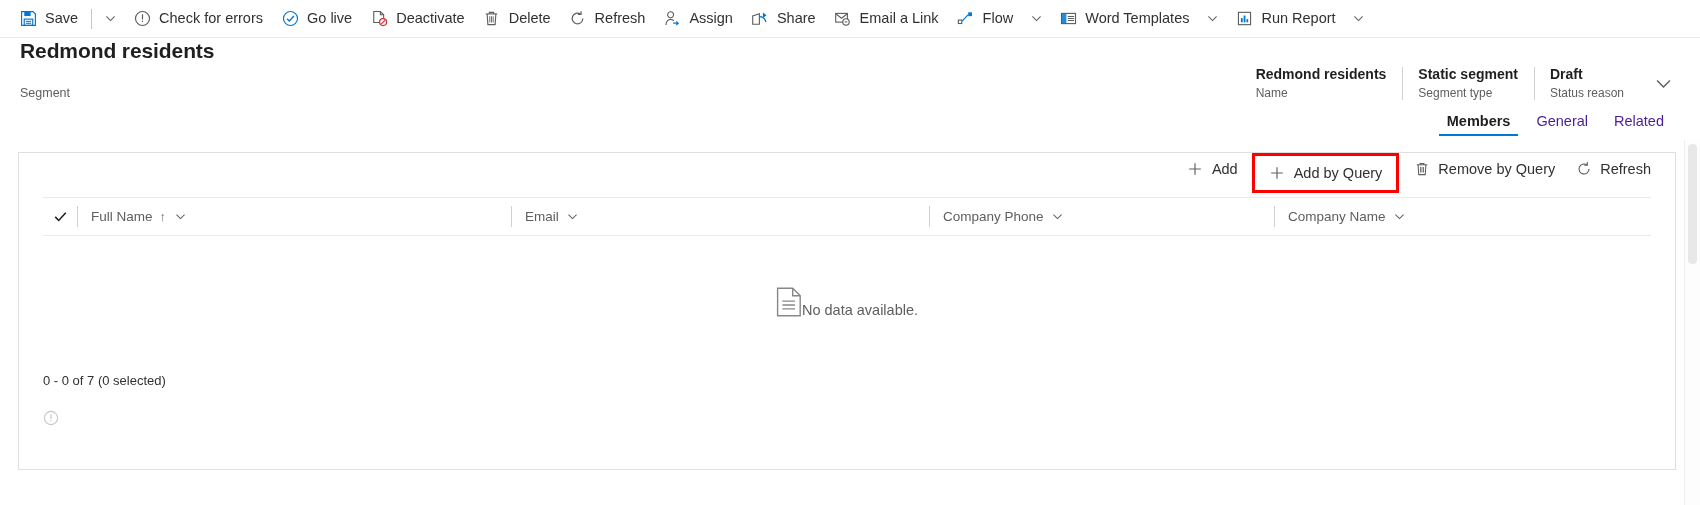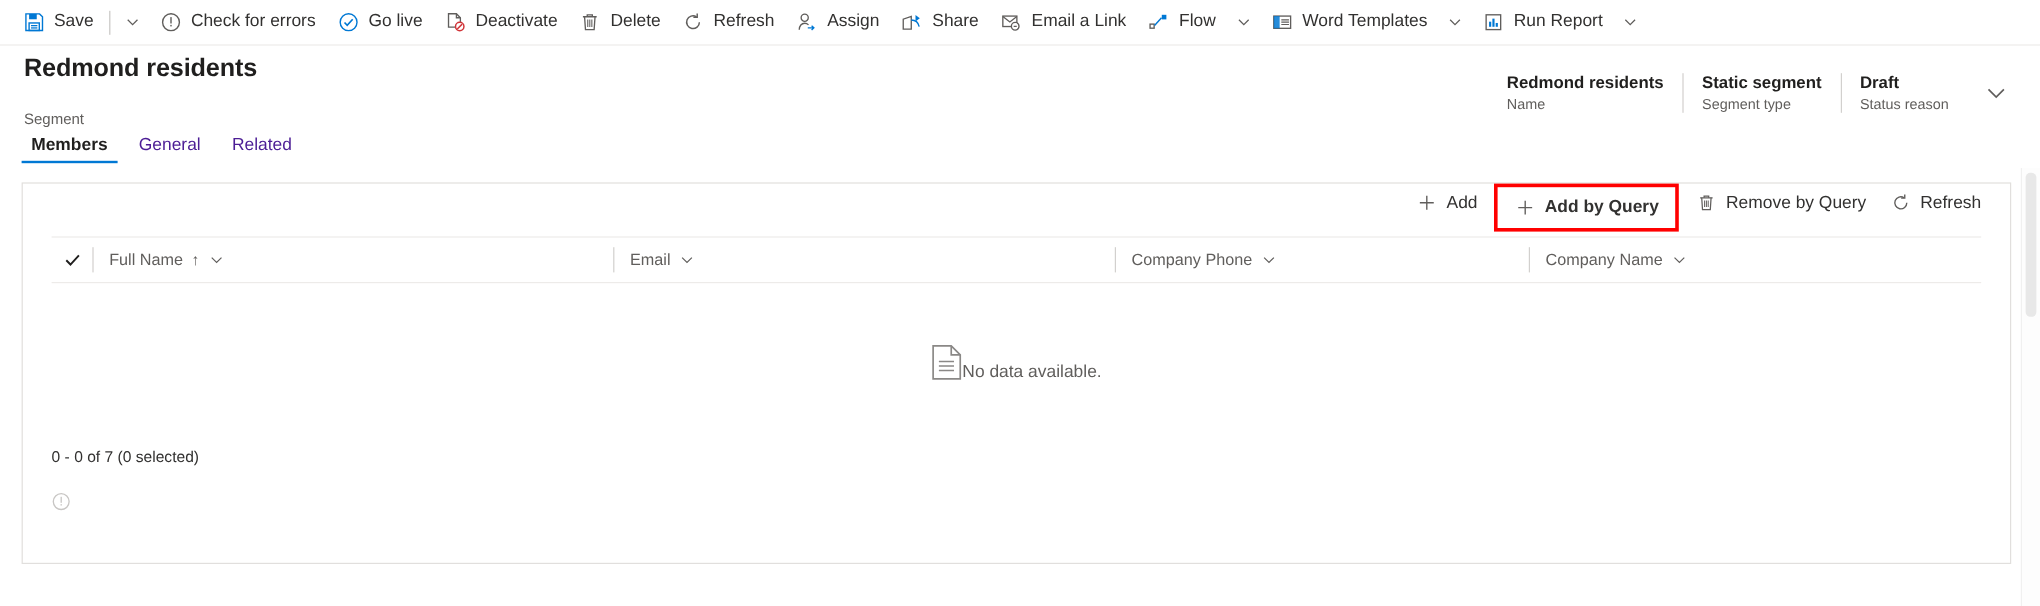--- a/index.html
+++ b/index.html
@@ -59,21 +59,21 @@
     width: 1px;
     height: 20px;
     background: #c8c6c4;
     margin: 0 4px;
     flex: 0 0 auto;
   }
 
   
   .header {
     display: flex;
-    align-items: center;
+    align-items: flex-end;
     padding: 12px 20px 0 20px;
     box-sizing: border-box;
     height: 64px;
     gap: 15px;
   }
   .header-left { flex: 1 1 auto; }
   .page-title {
     font-size: 21px;
     font-weight: 600;
     color: #201f1e;
@@ -129,20 +129,21 @@
     cursor: default;
   }
 
   
   .tabs {
     display: flex;
     align-items: flex-end;
     padding: 0 18px;
     height: 34px;
     box-sizing: border-box;
+    justify-content: flex-end;
   }
   .tab {
     font-size: 14.5px;
     color: #4c1d95;
     padding: 0 8px 6px 8px;
     margin-right: 10px;
     position: relative;
     cursor: default;
     line-height: 18px;
   }
@@ -199,21 +200,20 @@
     width: 17px;
     height: 17px;
     margin-right: 8px;
     flex: 0 0 auto;
   }
   .gcmd.highlighted {
     border: 3px solid #ff0000;
     height: 40px;
     padding: 0 14px;
     margin: 0 4px;
-    font-weight: bold;
   }
 
   .hdr-rule {
     margin: 0 24px;
     border-top: 1px solid #edebe9;
   }
 
   
   .colhead {
     display: flex;

